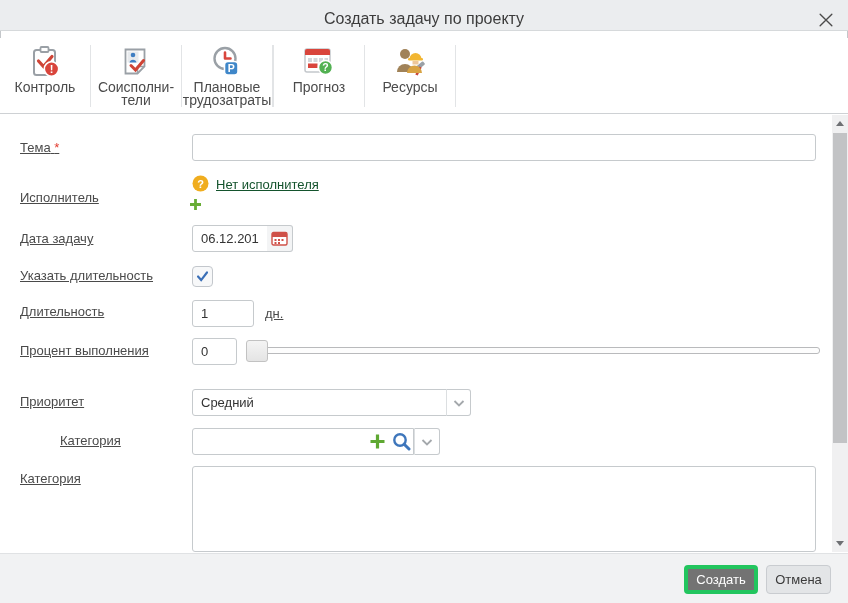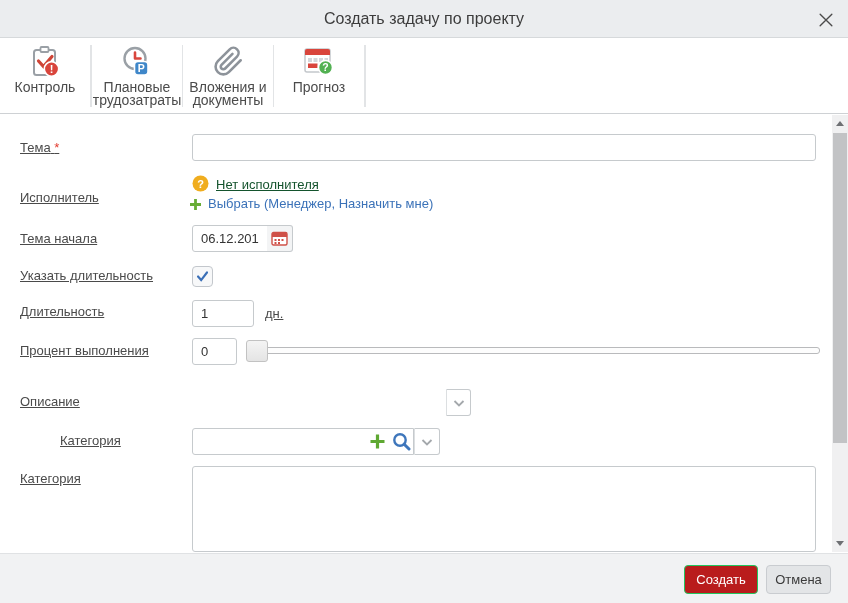--- a/index.html
+++ b/index.html
@@ -2,21 +2,21 @@
 <html><head>
 <meta charset="utf-8">
 <style>
   html,body{margin:0;padding:0;}
   body{
     width:848px;height:603px;position:relative;overflow:hidden;
     font-family:"Liberation Sans",sans-serif;background:#fff;
     box-shadow:inset 0 0 0 1px #c4c7ca;
   }
   
-  .hdr{position:absolute;left:0;top:0;width:848px;height:38px;background:#ebedef;border-bottom:1px solid #d6d9db;box-sizing:border-box;}
+  .hdr{position:absolute;left:0;top:0;width:848px;height:31px;background:#ebedef;border-bottom:1px solid #d6d9db;box-sizing:border-box;}
   .hdr-title{position:absolute;left:0;right:0;top:0;height:38px;line-height:38px;text-align:center;font-size:16px;color:#3c3c3c;}
   .close-btn{position:absolute;right:10px;top:8px;width:24px;height:24px;display:flex;align-items:center;justify-content:center;cursor:pointer;}
   
   .tbar{position:absolute;left:0;top:38px;width:848px;height:76px;background:#fff;border-bottom:1px solid #ced1d4;box-sizing:border-box;display:flex;align-items:stretch;}
   .tb-btn{width:90px;display:flex;flex-direction:column;align-items:center;padding-top:5px;box-sizing:border-box;cursor:pointer;}
   .tb-ico{height:37px;display:flex;align-items:center;justify-content:center;}
   .tb-lbl{font-size:14px;line-height:13px;color:#4b4b4b;text-align:center;white-space:pre-line;margin-top:1px;}
   .tb-sep{width:1px;height:62px;background:#e2e4e6;align-self:center;}
   
   .content{position:absolute;left:0;top:114px;width:848px;height:439px;background:#fff;}
@@ -37,21 +37,21 @@
   .tarea{position:absolute;box-sizing:border-box;border:1px solid #c6cacd;border-radius:3px;background:#fff;resize:none;outline:none;font-family:"Liberation Sans",sans-serif;font-size:13px;padding:6px 8px;}
   
   .sbar{position:absolute;left:832px;top:1px;width:16px;height:437px;background:#f0f0f1;}
   .sb-thumb{position:absolute;left:1px;top:18px;width:14px;height:310px;background:#c2c3c5;}
   .arr{position:absolute;left:4px;width:0;height:0;border-left:4px solid transparent;border-right:4px solid transparent;}
   .arr-up{top:6px;border-bottom:5px solid #6e7073;}
   .arr-down{bottom:6px;border-top:5px solid #6e7073;}
   
   .ftr{position:absolute;left:0;top:553px;width:848px;height:50px;background:#f1f2f3;border-top:1px solid #e0e2e4;box-sizing:border-box;}
   .btn{position:absolute;top:11px;height:29px;box-sizing:border-box;border-radius:4px;font-family:"Liberation Sans",sans-serif;font-size:13px;cursor:pointer;}
-  .btn-primary{left:684px;width:74px;background:#b91c1c;border:1px solid #22c55e;color:#fff;}
+  .btn-primary{left:684px;width:74px;background:#737373;border:4px solid #22c55e;color:#fff;}
   .btn-cancel{left:766px;width:65px;background:#e3e5e7;border:1px solid #c9ccd0;color:#3a3a3a;}
   svg{display:block;}
 </style>
 </head>
 <body>
 
 <div class="hdr">
   <div class="hdr-title">Создать задачу по проекту</div>
   <div class="close-btn">
     <span>
@@ -71,45 +71,50 @@
         <rect x="12.5" y="2" width="8" height="5" rx="1" fill="#fff" stroke="#9aa0a6" stroke-width="1.8"></rect>
         <path d="M10.5 16l5 5.5 8.5-10" stroke="#cf4436" stroke-width="3.2" fill="none" stroke-linecap="round"></path>
         <circle cx="23.5" cy="24" r="7.2" fill="#d9453c" stroke="#fff" stroke-width="1.6"></circle>
         <text x="23.5" y="28" font-size="11" font-weight="bold" fill="#fff" text-anchor="middle">!</text>
       </svg>
     </div>
     <div class="tb-lbl">Контроль</div>
   </div>
   <div class="tb-sep"></div>
 
+  <div class="tb-btn">
+    <div class="tb-ico">
+      <svg width="34" height="34" viewBox="0 0 34 34">
+        <path d="M6.5 4.5h19v17l-7 7h-12z" fill="#fff" stroke="#9aa0a6" stroke-width="1.8"></path>
+        <path d="M18.5 28.5v-7h7" fill="none" stroke="#9aa0a6" stroke-width="1.5"></path>
+        <rect x="8.5" y="6.5" width="11" height="11" fill="#e7eaed"></rect>
+        <circle cx="14" cy="10" r="2.3" fill="#3f7ec2"></circle>
+        <path d="M10.5 17.5a3.6 3.6 0 0 1 7 0z" fill="#3f7ec2"></path>
+        <path d="M12 20.5l4.5 4.5 8-9.5" stroke="#cf4436" stroke-width="3" fill="none" stroke-linecap="round"></path>
+      </svg>
+    </div>
+    <div class="tb-lbl">Соисполни-
+тели</div>
+  </div>
   <div class="tb-sep"></div>
 
   <div class="tb-btn">
     <div class="tb-ico">
       <svg width="34" height="34" viewBox="0 0 34 34">
         <circle cx="15" cy="13.5" r="10.5" fill="#fff" stroke="#9aa0a6" stroke-width="2.4"></circle>
         <path d="M15 7.5V13.5H20.5" stroke="#d9453c" stroke-width="2.6" fill="none" stroke-linecap="round" stroke-linejoin="round"></path>
         <rect x="14.5" y="16.5" width="13.5" height="13.5" rx="3.5" fill="#3f87c9" stroke="#fff" stroke-width="1.6"></rect>
         <text x="21.3" y="27" font-size="10.5" font-weight="bold" fill="#fff" text-anchor="middle">P</text>
       </svg>
     </div>
     <div class="tb-lbl">Плановые
 трудозатраты</div>
   </div>
   <div class="tb-sep"></div>
 
-  <div class="tb-btn">
-    <div class="tb-ico">
-      <svg width="31" height="31" viewBox="0 0 24 24">
-        <path d="M21.44 11.05l-9.19 9.19a6 6 0 0 1-8.49-8.49l9.19-9.19a4 4 0 0 1 5.66 5.66l-9.2 9.19a2 2 0 0 1-2.83-2.83l8.49-8.48" fill="none" stroke="#8d939a" stroke-width="2" stroke-linecap="round" stroke-linejoin="round"></path>
-      </svg>
-    </div>
-    <div class="tb-lbl">Вложения и
-документы</div>
-  </div>
   <div class="tb-sep"></div>
 
   <div class="tb-btn">
     <div class="tb-ico">
       <svg width="34" height="34" viewBox="0 0 34 34">
         <rect x="3" y="4" width="25" height="23" rx="2" fill="#fff" stroke="#c3c7cb" stroke-width="1.5"></rect>
         <path d="M3 6a2 2 0 0 1 2-2h21a2 2 0 0 1 2 2v4H3z" fill="#d9453c"></path>
         <rect x="6" y="13" width="4" height="4" fill="#d3d7db"></rect>
           <rect x="11.5" y="13" width="4" height="4" fill="#d3d7db"></rect>
           <rect x="17" y="13" width="4" height="4" fill="#d3d7db"></rect>
@@ -117,20 +122,35 @@
         <rect x="6" y="18.5" width="9.5" height="4.5" fill="#d9453c"></rect>
           <rect x="17" y="18.5" width="4" height="4.5" fill="#d3d7db"></rect>
         <circle cx="23.5" cy="22.5" r="7" fill="#52b152" stroke="#fff" stroke-width="1.6"></circle>
         <text x="23.5" y="26.3" font-size="10.5" font-weight="bold" fill="#fff" text-anchor="middle">?</text>
       </svg>
     </div>
     <div class="tb-lbl">Прогноз</div>
   </div>
   <div class="tb-sep"></div>
 
+  <div class="tb-btn">
+    <div class="tb-ico">
+      <svg width="34" height="34" viewBox="0 0 34 34">
+        <circle cx="12" cy="9" r="5" fill="#a08258"></circle>
+        <path d="M4 27a8 8 0 0 1 16 0z" fill="#a08258"></path>
+        <rect x="23" y="18.5" width="9" height="4" rx="1" fill="#9aa0a6" transform="rotate(-40 27.5 20.5)"></rect>
+        <line x1="27.5" y1="22" x2="23.5" y2="30" stroke="#c9473b" stroke-width="2.6"></line>
+        <path d="M16.5 14a6 6 0 0 1 12 0z" fill="#f2b632"></path>
+        <rect x="15" y="13" width="15" height="2.5" rx="1.2" fill="#f2b632"></rect>
+        <rect x="19.5" y="16" width="6" height="3.5" fill="#edc79b"></rect>
+        <path d="M14 28a7.5 7.5 0 0 1 15 0z" fill="#d8a343"></path>
+      </svg>
+    </div>
+    <div class="tb-lbl">Ресурсы</div>
+  </div>
   <div class="tb-sep"></div>
 
 </div>
 
 <div class="content">
 
   <div class="flabel" style="top:26px;">
     <span>Тема</span>
     <span class="req">*</span>
   </div>
@@ -143,25 +163,22 @@
       <text x="8.5" y="12.5" font-size="11" font-weight="bold" fill="#fff" text-anchor="middle">?</text>
     </svg>
   </div>
   <div class="flabel" style="left:216px;top:63px;color:#14532d;">Нет исполнителя</div>
 
   <div style="position:absolute;left:189px;top:84px;width:13px;height:13px;">
     <svg width="13" height="13" viewBox="0 0 13 13">
         <path d="M6.5 1v11M1 6.5h11" stroke="#68ad35" stroke-width="2.8"></path>
       </svg>
   </div>
-  <div style="position:absolute;left:208px;top:82px;font-size:13px;">
-    <a class="link">Выбрать</a><span class="plain-blue"> (</span><a class="link">Менеджер</a><span class="plain-blue">, </span><a class="link">Назначить мне</a><span class="plain-blue">)</span>
-  </div>
-
-  <div class="flabel" style="top:117px;">Тема начала</div>
+
+  <div class="flabel" style="top:117px;">Дата задачу</div>
   <input class="tinput" style="left: 192px; top: 111px; width: 76px; border-radius: 3px 0px 0px 3px;" value="06.12.2018">
   <div class="date-btn" style="left:267px;top:111px;">
     <span>
       <svg width="17" height="16" viewBox="0 0 17 16">
         <rect x="1" y="1.5" width="15" height="12.5" rx="1.5" fill="#fff" stroke="#cf5048" stroke-width="1.4"></rect>
         <path d="M1 3a1.5 1.5 0 0 1 1.5-1.5h12A1.5 1.5 0 0 1 16 3v3H1z" fill="#cf5048"></path>
         <rect x="3.5" y="8" width="2" height="2" fill="#cf5048"></rect>
           <rect x="7" y="8" width="2" height="2" fill="#cf5048"></rect>
           <rect x="10.5" y="8" width="2" height="2" fill="#cf5048"></rect>
         <rect x="3.5" y="11" width="2" height="2" fill="#cf5048"></rect>
@@ -181,21 +198,22 @@
 
   <div class="flabel" style="top:190px;">Длительность</div>
   <input class="tinput" style="left: 192px; top: 186px; width: 62px;" value="1">
   <div class="flabel" style="left:265px;top:192px;">дн.</div>
 
   <div class="flabel" style="top:229px;">Процент выполнения</div>
   <input class="tinput" style="left: 192px; top: 224px; width: 45px;" value="0">
   <div class="slider-track" style="left:249px;top:233px;width:569px;"></div>
   <div class="slider-handle" style="left:246px;top:226px;"></div>
 
-  <div class="flabel" style="top:280px;">Описание</div>
+  <div class="flabel" style="top:280px;">Приоритет</div>
+  <div class="sel-box" style="left:192px;top:275px;width:255px;">Средний</div>
   <div class="dd-btn" style="left:446px;top:275px;">
     <span>
       <svg width="16" height="16" viewBox="0 0 16 16">
           <path d="M3.5 6l4.5 4.5L12.5 6" stroke="#a4a8ac" stroke-width="1.8" fill="none"></path>
         </svg>
     </span>
   </div>
 
   <div class="flabel" style="top:319px;margin-left:40px;">Категория</div>
   <div class="cat-group" style="left:192px;top:314px;width:222px;">

